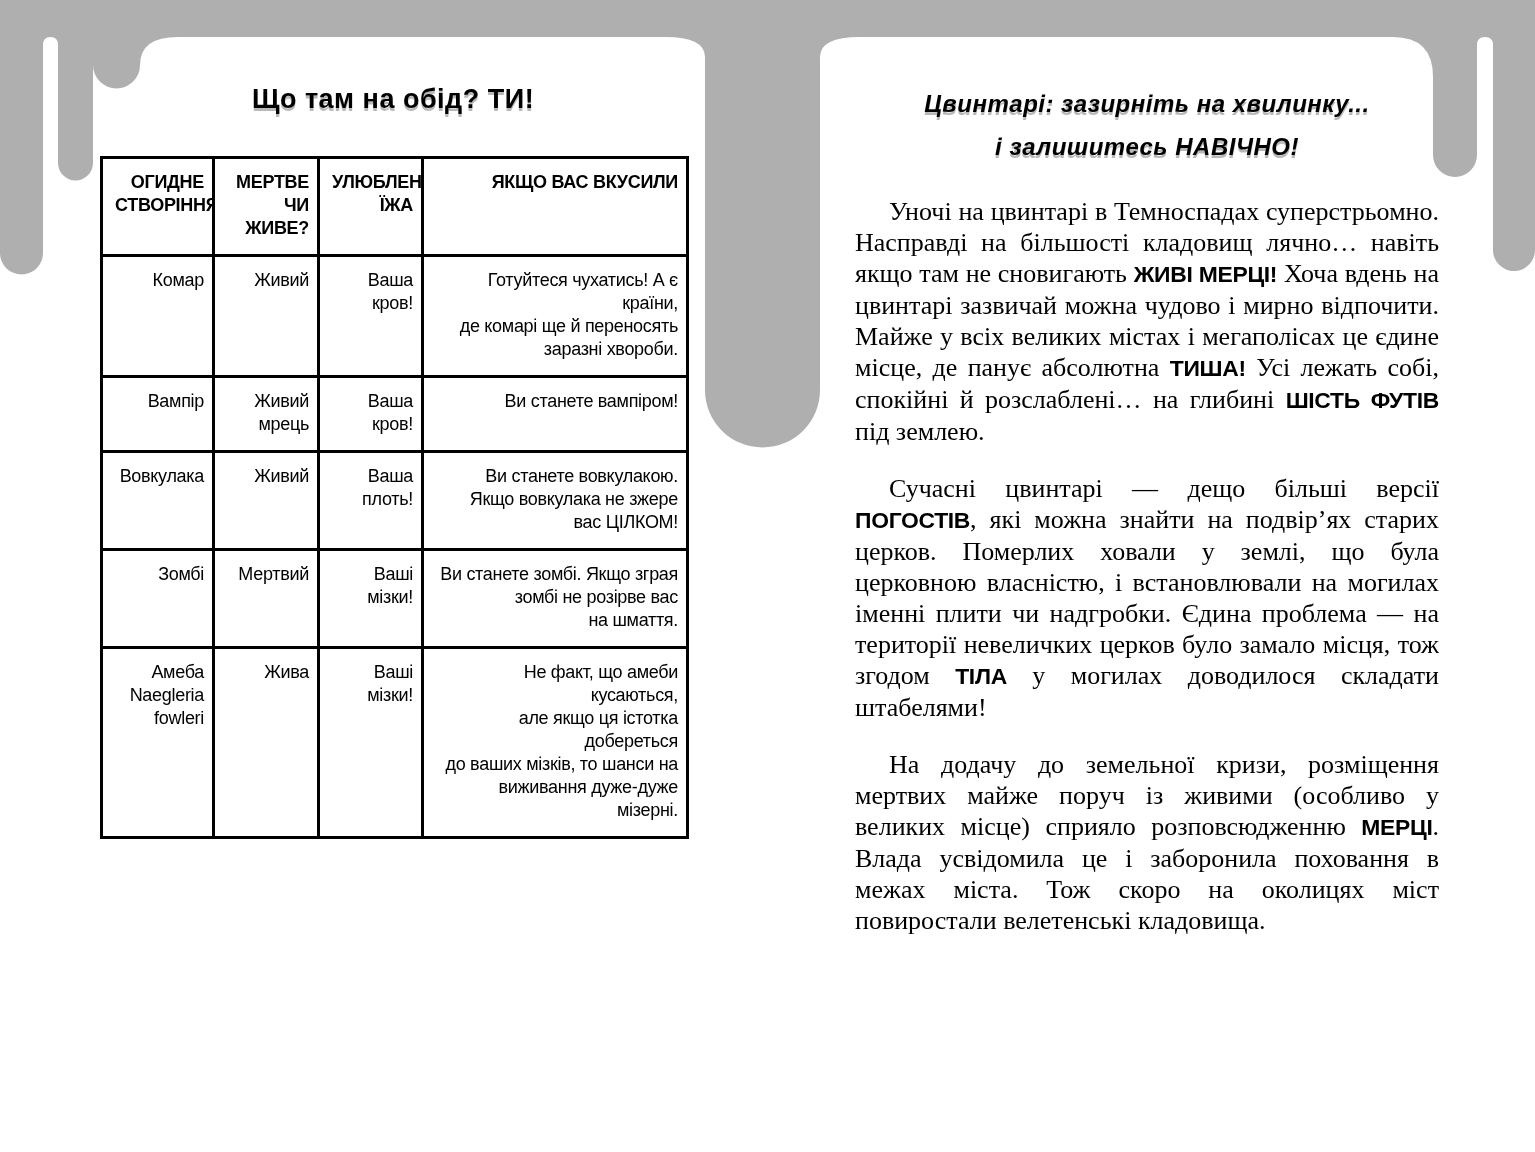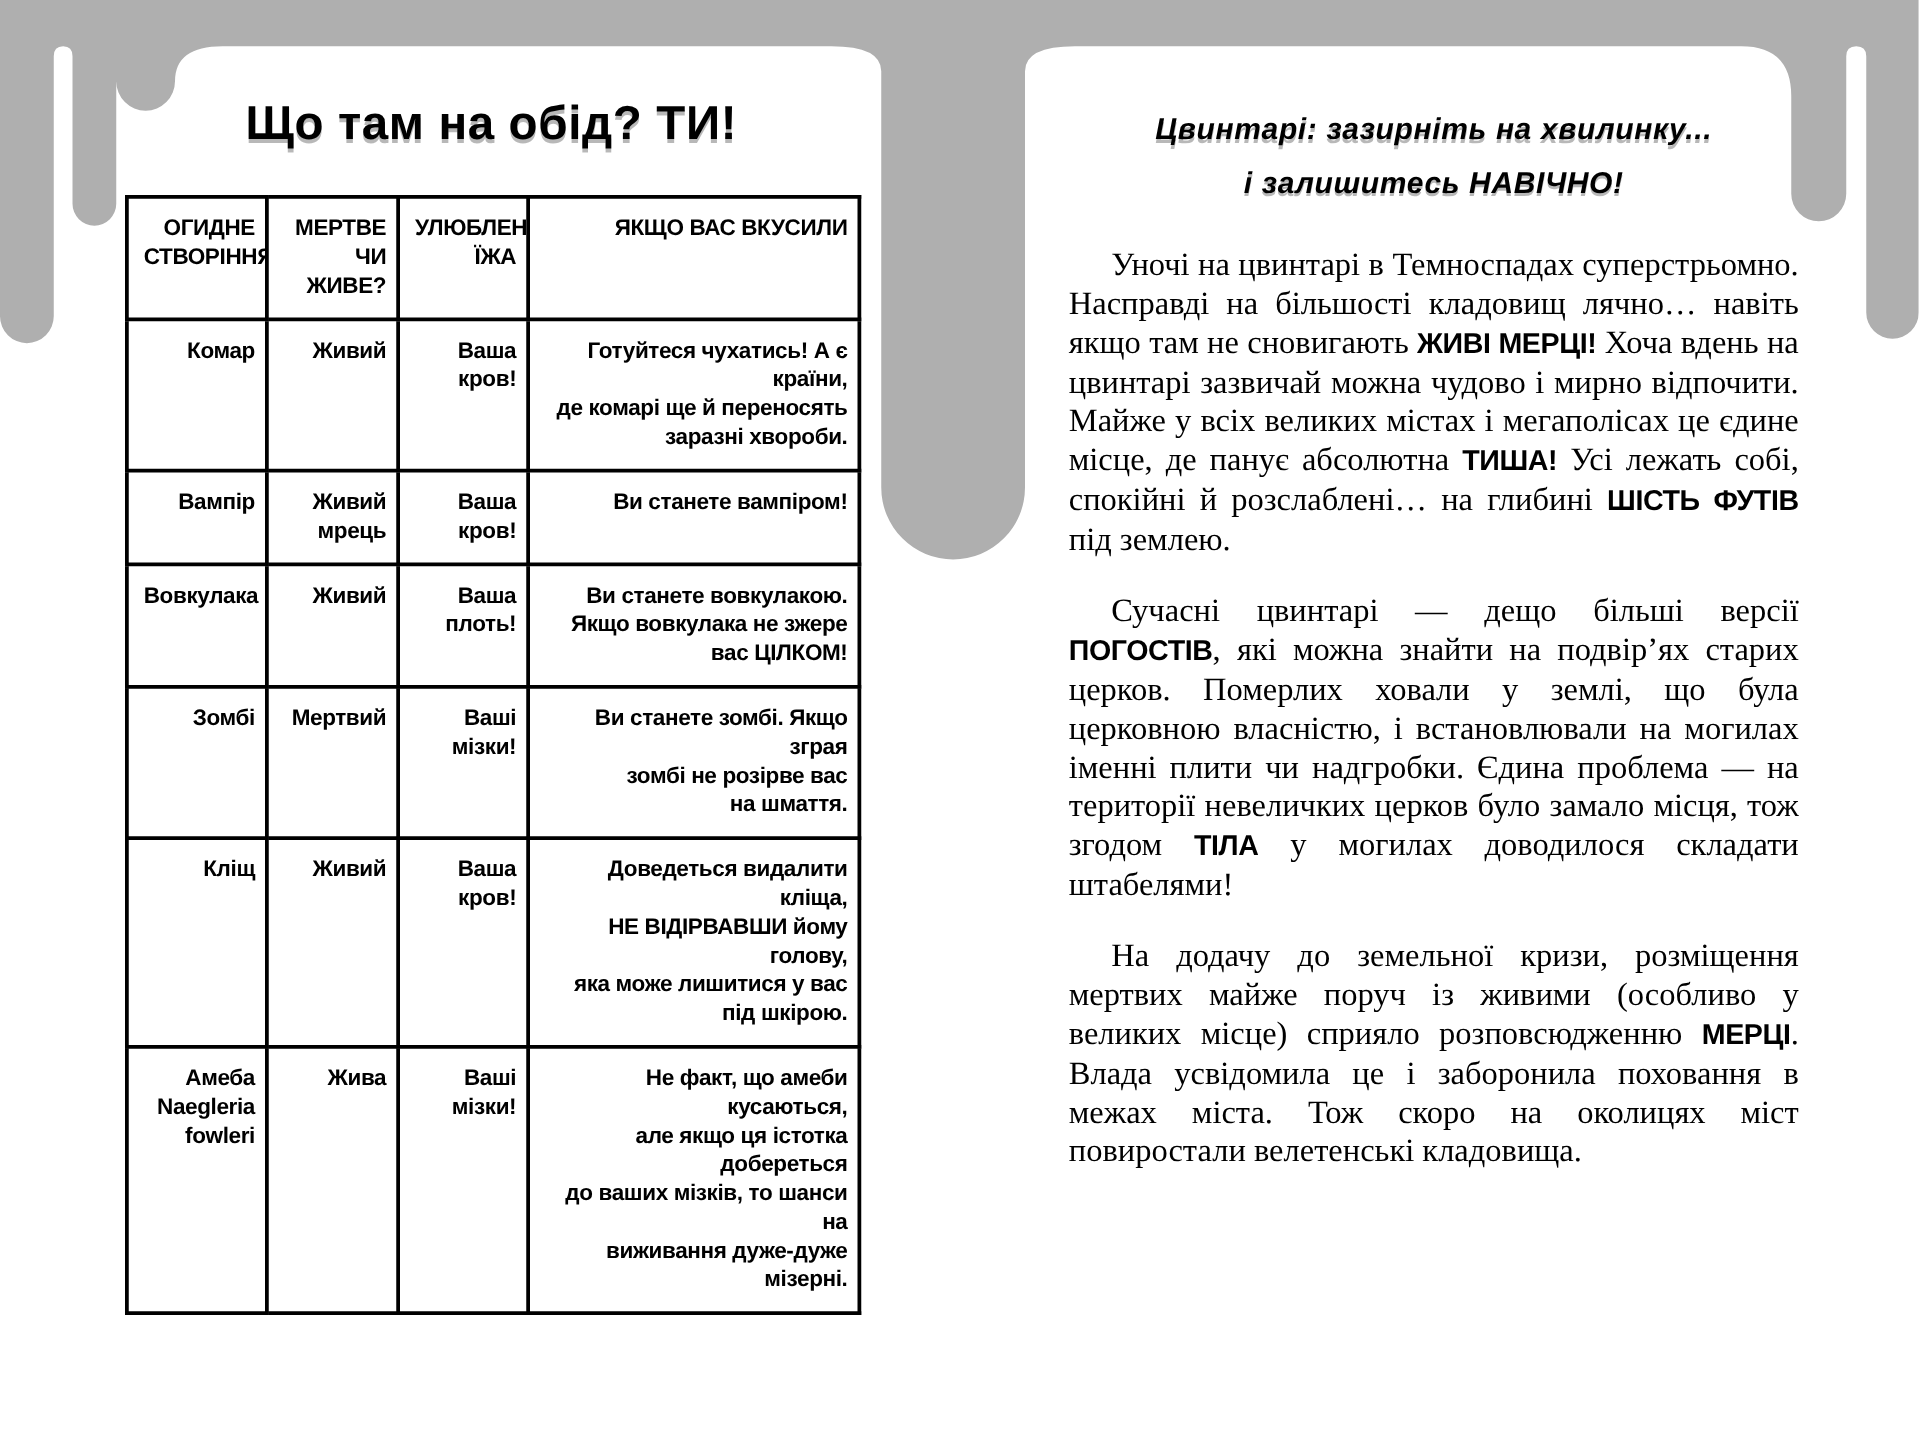--- a/index.html
+++ b/index.html
@@ -17,21 +17,21 @@
   #right-page{left:855px;top:82px;width:584px;}
 
   .drip-title{
     margin:0;
     font-family:"Liberation Sans", sans-serif;
     font-weight:700;
     text-align:center;
     letter-spacing:.5px;
     text-shadow:0 3px 0 rgba(0,0,0,.28);
   }
-  #left-page .drip-title{font-size:38px;line-height:46px;}
+  #left-page .drip-title{font-size:27px;line-height:46px;}
   #right-page .drip-title{font-size:24px;line-height:43px;font-style:italic;}
 
   .intro{
     margin:30px 0 0 0;
     font-size:27px;line-height:33px;
     text-align:justify;text-indent:34px;
   }
 
   table.creatures{
     margin-top:34px;
@@ -45,21 +45,21 @@
     text-align:right;
     padding:12px 8px 14px 12px;
     font-family:"Liberation Sans", sans-serif;
     font-stretch:condensed;
     letter-spacing:-0.3px;
     white-space:pre-line;
     font-size:18px;line-height:23px;
     overflow:hidden;
   }
   table.creatures th{font-weight:700;}
-  table.creatures td{font-weight:700;}
+  table.creatures td{font-weight:400;}
 
   .para{
     margin:26px 0 0 0;
     font-size:26px;line-height:31px;
     text-align:justify;text-indent:34px;
   }
   .para.first{margin-top:28px;}
   .hl{
     font-family:"Liberation Sans", sans-serif;
     font-weight:700;
@@ -139,30 +139,20 @@
         <tr>
           <td>Зомбі</td>
           <td>Мертвий</td>
           <td>Ваші
 мізки!</td>
           <td>Ви станете зомбі. Якщо зграя
 зомбі не розірве вас
 на шмаття.</td>
         </tr>
         <tr>
-          <td>Кліщ</td>
-          <td>Живий</td>
-          <td>Ваша
-кров!</td>
-          <td>Доведеться видалити кліща,
-НЕ ВІДІРВАВШИ йому голову,
-яка може лишитися у вас
-під шкірою.</td>
-        </tr>
-        <tr>
           <td>Амеба
 Naegleria
 fowleri</td>
           <td>Жива</td>
           <td>Ваші
 мізки!</td>
           <td>Не факт, що амеби кусаються,
 але якщо ця істотка добереться
 до ваших мізків, то шанси на
 виживання дуже-дуже мізерні.</td>

